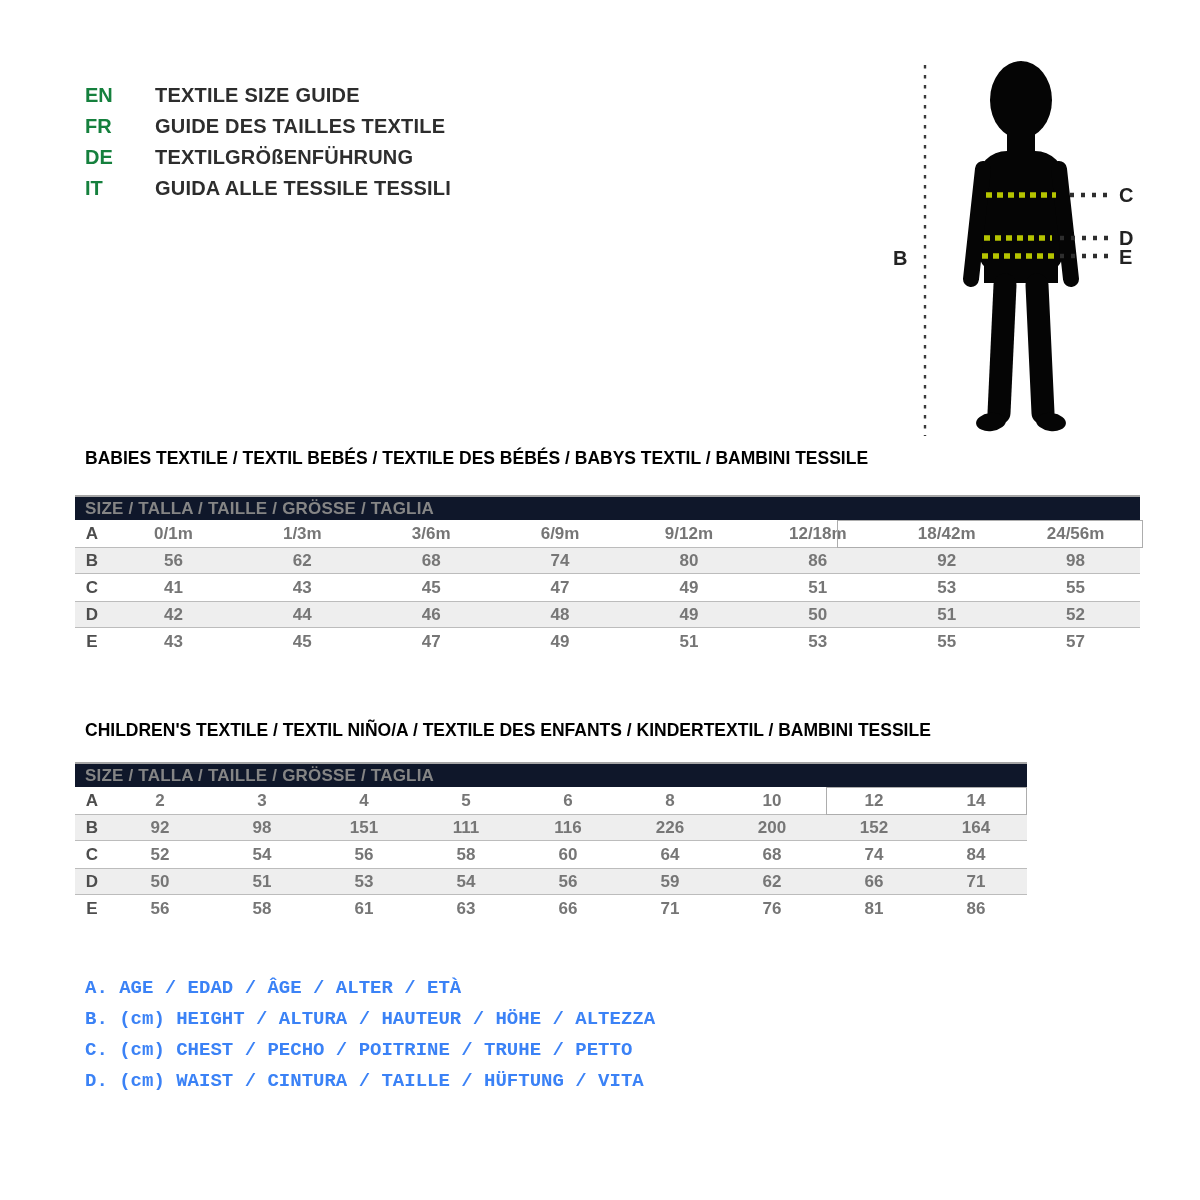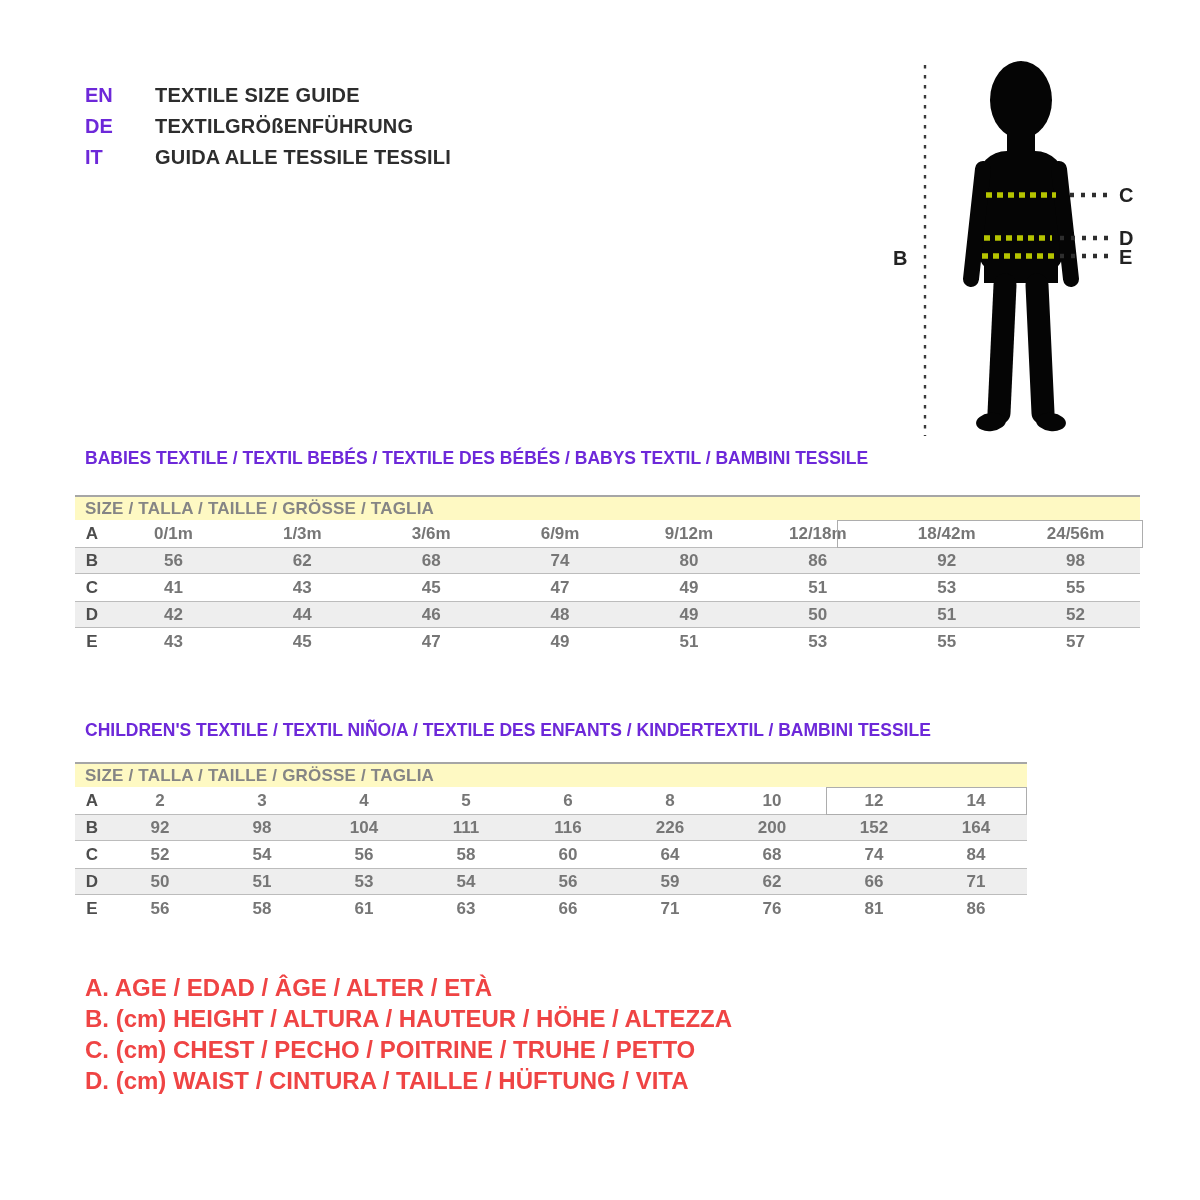--- a/index.html
+++ b/index.html
@@ -3,68 +3,72 @@
 <meta charset="utf-8">
 <style>
   html,body { margin:0; padding:0; background:#ffffff; }
   .page {
     position:relative; width:1200px; height:1200px; background:#ffffff;
     font-family:"Liberation Sans", sans-serif; overflow:hidden;
   }
   
   .lang-list { position:absolute; left:85px; top:80px; }
   .lang-row { display:flex; height:31px; align-items:center; }
-  .lang-code { width:70px; font-size:20px; font-weight:700; color:#6d28d9; }
+  .lang-code { width:70px; font-size:20px; font-weight:700; color:#15803d; }
   .lang-label { font-size:20px; font-weight:700; color:#2d2d2d; letter-spacing:0.2px; white-space:nowrap; }
 
   
   .figure-svg { position:absolute; left:920px; top:53px; }
   .fig-label { position:absolute; font-size:20px; font-weight:700; color:#222; }
   .fig-label-b { left:893px; top:247px; }
   .fig-label-c { left:1119px; top:184px; }
   .fig-label-d { left:1119px; top:227px; }
   .fig-label-e { left:1119px; top:246px; }
 
   
-  .section-heading { position:absolute; left:85px; font-size:17.5px; font-weight:700; color:#6d28d9; white-space:nowrap; }
+  .section-heading { position:absolute; left:85px; font-size:17.5px; font-weight:700; color:#000000; white-space:nowrap; }
   .heading-babies { top:448px; }
   .heading-children { top:720px; }
 
   
   .size-table { position:absolute; left:75px; z-index:2; }
   .table-babies { top:495px; width:1065px; }
   .table-children { top:762px; width:952px; }
   .band {
-    height:25px; background:#fef9c3; border-top:2px solid #a6a6a6;
+    height:25px; background:#0f172a; border-top:2px solid #a6a6a6;
     display:flex; align-items:center; padding-left:10px; box-sizing:border-box;
     font-size:17px; font-weight:700; color:#858585; letter-spacing:0.2px;
   }
   .trow { display:flex; height:27px; align-items:center; font-size:17px; font-weight:700; box-sizing:border-box; }
   .trow.striped { background:#eeeeee; border-top:1px solid #bcbcbc; border-bottom:1px solid #bcbcbc; }
   .tlabel { width:34px; text-align:center; color:#4d4d4d; flex:none; }
   .tcell { flex:1; text-align:center; color:#767676; }
 
   
   .hl-box { position:absolute; border:1px solid #adadad; box-sizing:border-box; z-index:3; background:transparent; }
   .hl-babies { left:837px; top:520px; width:306px; height:28px; }
   .hl-children { left:826px; top:787px; width:201px; height:28px; }
 
   
   .legend { position:absolute; left:85px; top:972px; }
-  .legend-row { height:31px; display:flex; align-items:center; font-size:24px; font-weight:700; color:#ef4444; white-space:nowrap; }
+  .legend-row { height:31px; display:flex; align-items:center; font-size:19px; font-weight:700; color:#3b82f6; white-space:nowrap;font-family:Liberation Mono, monospace; }
 </style>
 </head>
 <body>
 
 <div class="page">
 
   <div class="lang-list">
     <div class="lang-row">
       <span class="lang-code">EN</span>
       <span class="lang-label">TEXTILE SIZE GUIDE</span>
+    </div>
+    <div class="lang-row">
+      <span class="lang-code">FR</span>
+      <span class="lang-label">GUIDE DES TAILLES TEXTILE</span>
     </div>
     <div class="lang-row">
       <span class="lang-code">DE</span>
       <span class="lang-label">TEXTILGRÖßENFÜHRUNG</span>
     </div>
     <div class="lang-row">
       <span class="lang-code">IT</span>
       <span class="lang-label">GUIDA ALLE TESSILE TESSILI</span>
     </div>
   </div>
@@ -174,21 +178,21 @@
       <div class="tcell">6</div>
       <div class="tcell">8</div>
       <div class="tcell">10</div>
       <div class="tcell">12</div>
       <div class="tcell">14</div>
     </div>
     <div class="trow striped">
       <div class="tlabel">B</div>
       <div class="tcell">92</div>
       <div class="tcell">98</div>
-      <div class="tcell">104</div>
+      <div class="tcell">151</div>
       <div class="tcell">111</div>
       <div class="tcell">116</div>
       <div class="tcell">226</div>
       <div class="tcell">200</div>
       <div class="tcell">152</div>
       <div class="tcell">164</div>
     </div>
     <div class="trow">
       <div class="tlabel">C</div>
       <div class="tcell">52</div>

